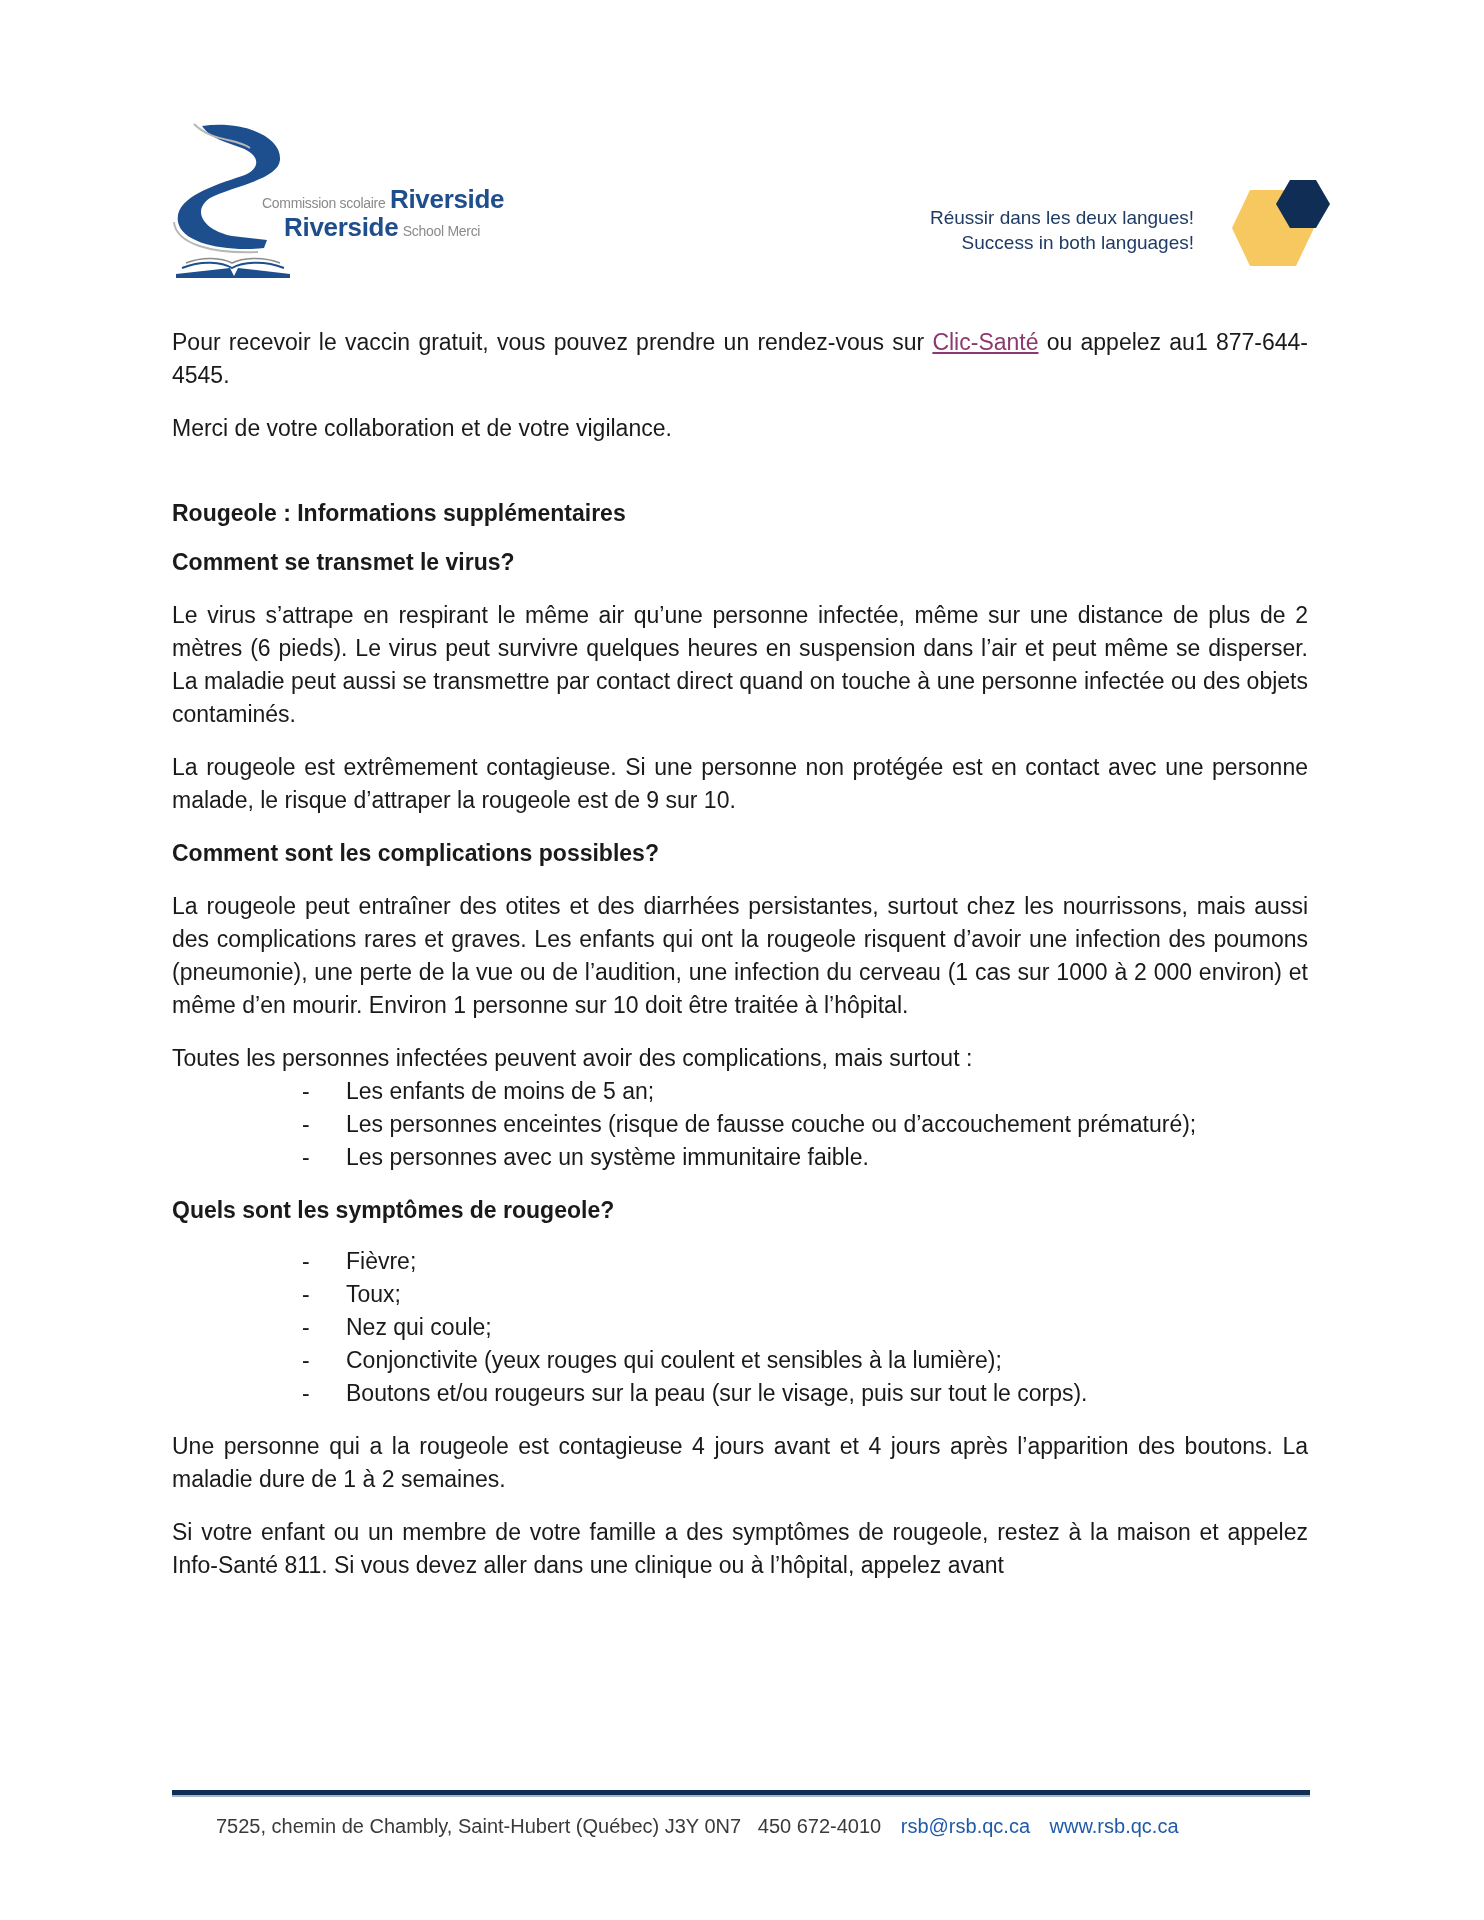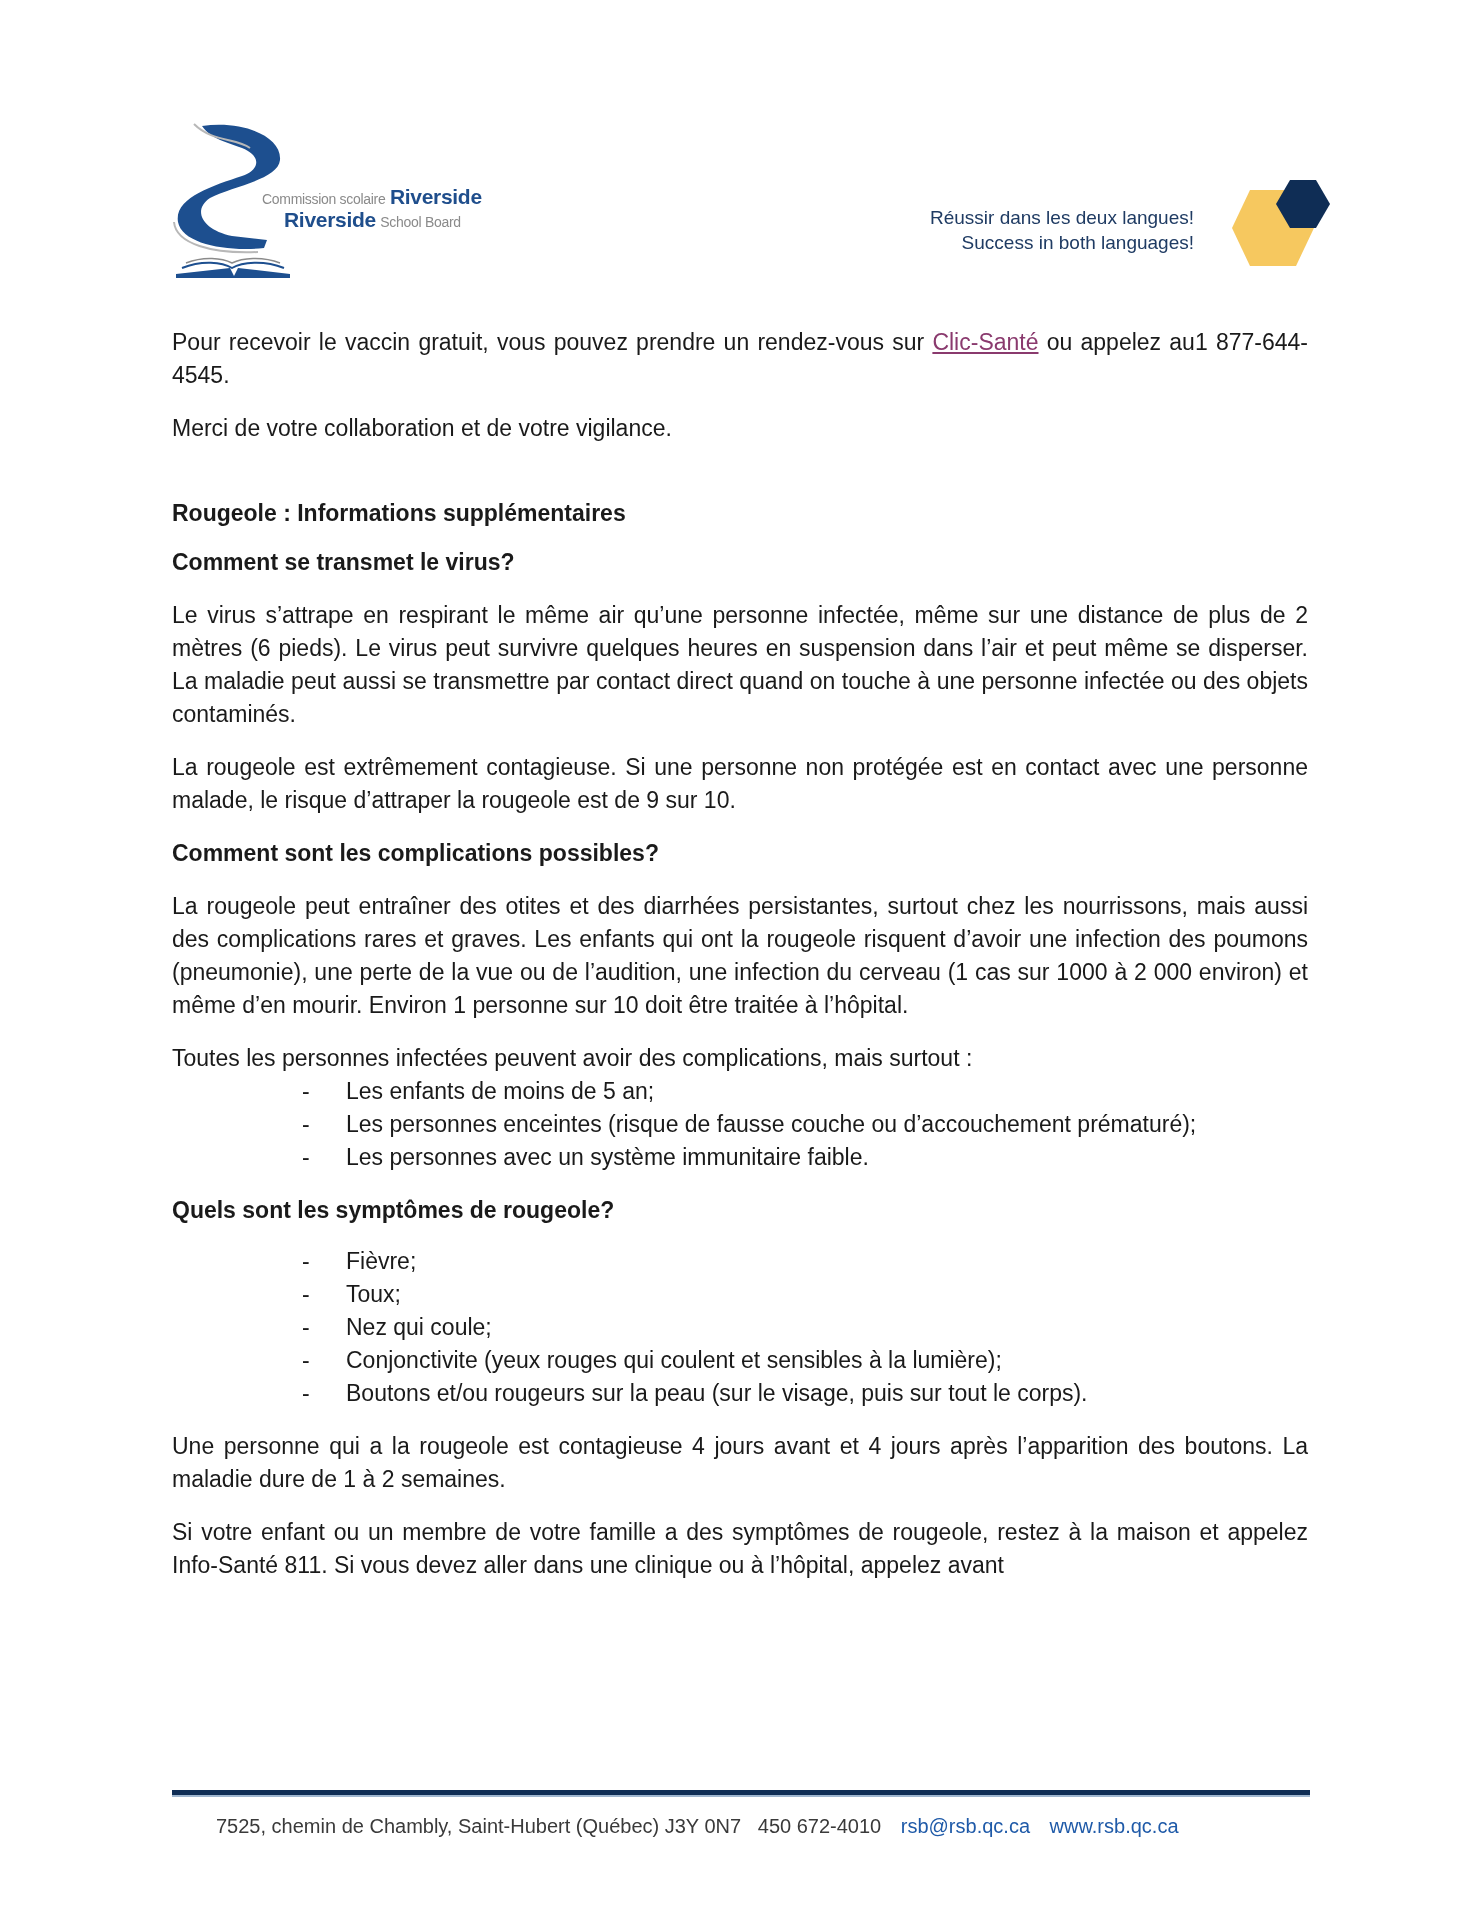--- a/index.html
+++ b/index.html
@@ -7,21 +7,21 @@
          font-family: "Liberation Sans", sans-serif; color: #1a1a1a; }
   .page { position: absolute; left: 0; top: 0; width: 1484px; height: 1920px; }
 
   
   .logo { position: absolute; left: 172px; top: 118px; width: 340px; height: 170px; }
   .logo svg { position: absolute; left: 0; top: 0; }
   .logo-text { position: absolute; left: 90px; top: 68px; line-height: 1; white-space: nowrap; }
   .logo-line1 { display: block; margin-left: 0; }
   .logo-line2 { display: block; margin-left: 22px; margin-top: 2px; }
   .lg-small { font-size: 14px; color: #8a8a8a; letter-spacing: -0.3px; }
-  .lg-big { font-size: 21px; font-weight: bold; color: #1f4e8c; letter-spacing: -0.3px; }
+  .lg-big { font-size: 26px; font-weight: bold; color: #1f4e8c; letter-spacing: -0.3px; }
 
   .tagline { position: absolute; right: 290px; top: 205px; text-align: right;
              font-size: 19px; color: #1f3b63; line-height: 25px; }
   .hexes { position: absolute; left: 1232px; top: 178px; width: 118px; height: 100px; }
 
   
   .content { position: absolute; left: 172px; width: 1136px; top: 326px; font-size: 23px; line-height: 33px; }
   .content p { margin: 0; text-align: justify; }
   .p-gap { margin-top: 20px !important; }
   .center-title { text-align: right; font-weight: bold; margin-top: 52px !important; }
@@ -51,21 +51,21 @@
       <path d="M10 150 C30 142 50 144 60 150 C70 144 92 142 112 150" stroke="#1d4f8f" stroke-width="2" fill="none"></path>
       <path d="M14 145 C32 138 50 140 60 145 C70 140 90 138 108 145" stroke="#8a8a8a" stroke-width="1.5" fill="none"></path>
     </svg>
     <div class="logo-text">
       <span class="logo-line1">
         <span class="lg-small">Commission scolaire</span>
         <span class="lg-big">Riverside</span>
       </span>
       <span class="logo-line2">
         <span class="lg-big">Riverside</span>
-        <span class="lg-small">School Board</span>
+        <span class="lg-small">School Merci</span>
       </span>
     </div>
   </div>
 
   <div class="tagline">
     <div>Réussir dans les deux langues!</div>
     <div>Success in both languages!</div>
   </div>
   <svg class="hexes" viewBox="0 0 118 100">
     <polygon points="18,12 64,12 82,50 64,88 18,88 0,50" fill="#f6c85f"></polygon>

